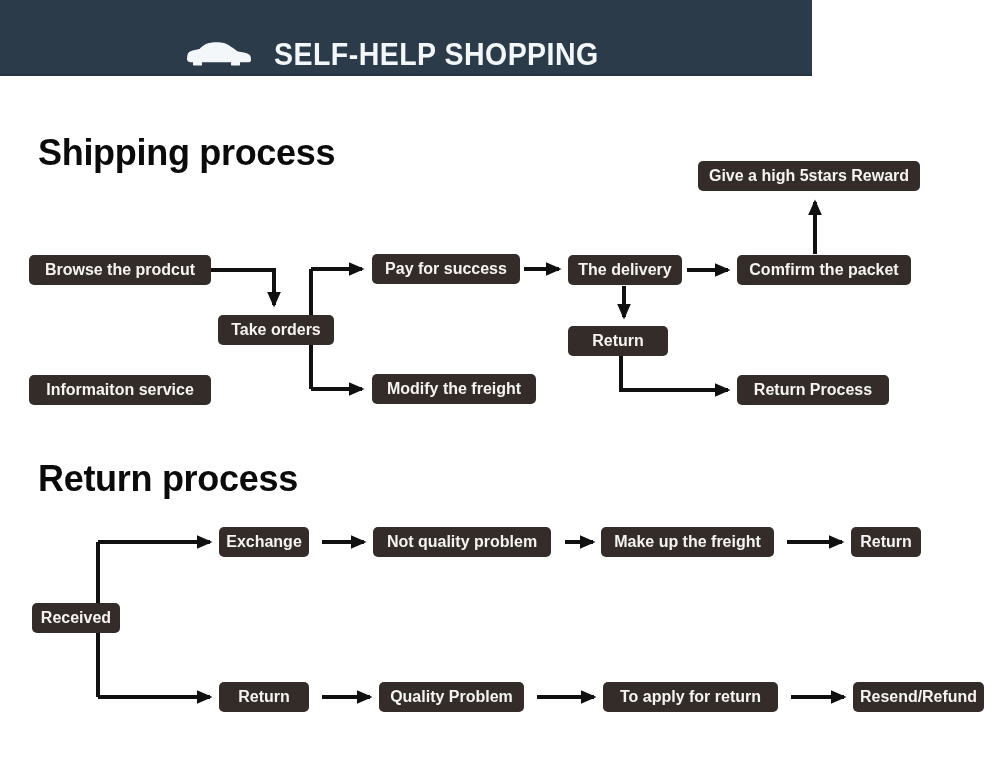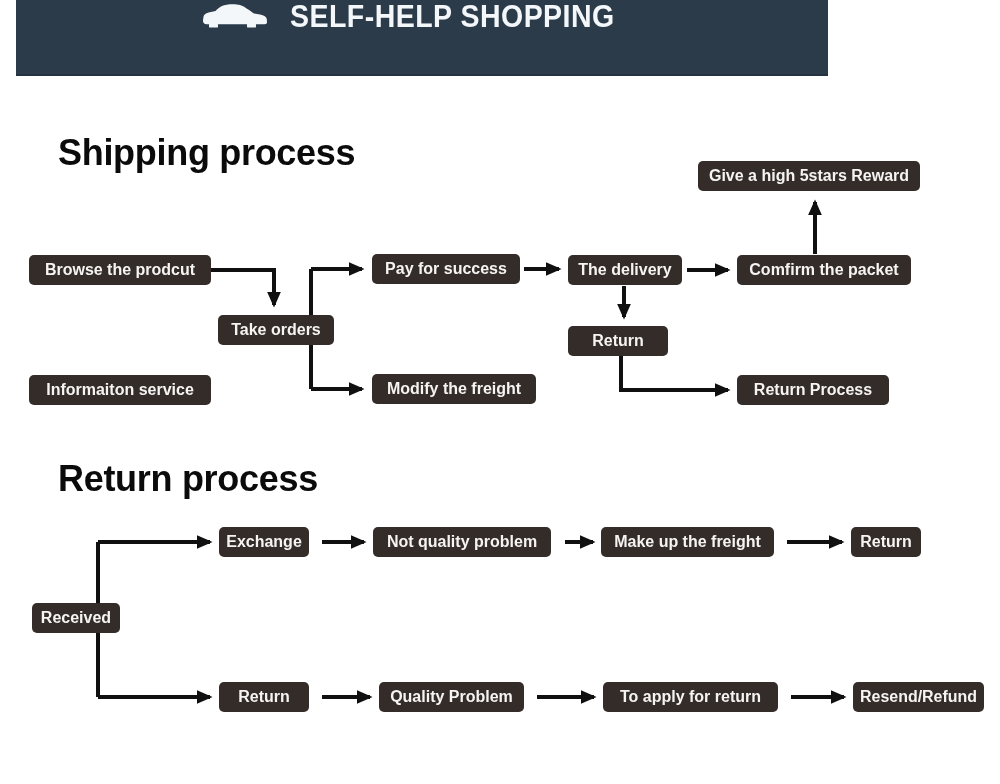--- a/index.html
+++ b/index.html
@@ -11,27 +11,27 @@
     width: 1000px;
     height: 784px;
     font-family: "Liberation Sans", sans-serif;
     overflow: hidden;
     position: relative;
   }
 
   
   .banner {
     position: absolute;
-    left: 16px; top: 0;
+    left: 0; top: 0;
     width: 812px;
     height: 76px;
     background: #2b3b49;
     border-bottom: 2px solid #253340;
     display: flex;
-    align-items: flex-start;
+    align-items: flex-end;
     justify-content: center;
     box-sizing: border-box;
   }
   .banner-inner {
     display: flex;
     align-items: center;
     gap: 22px;
     transform: translateY(-1px);
   }
   .car-icon {
@@ -52,21 +52,20 @@
 
   
   .section-title {
     position: absolute;
     color: #0b0b0b;
     font-family: "Liberation Sans", sans-serif;
     font-weight: bold;
     font-size: 36px;
     letter-spacing: -0.3px;
     white-space: nowrap;
-    margin-left: 20px;
   }
   #title-shipping { left: 38px; top: 132px; }
   #title-return   { left: 38px; top: 458px; }
 
   
   .flow-canvas {
     position: absolute;
     left: 0; top: 0;
     width: 1000px;
     height: 784px;

